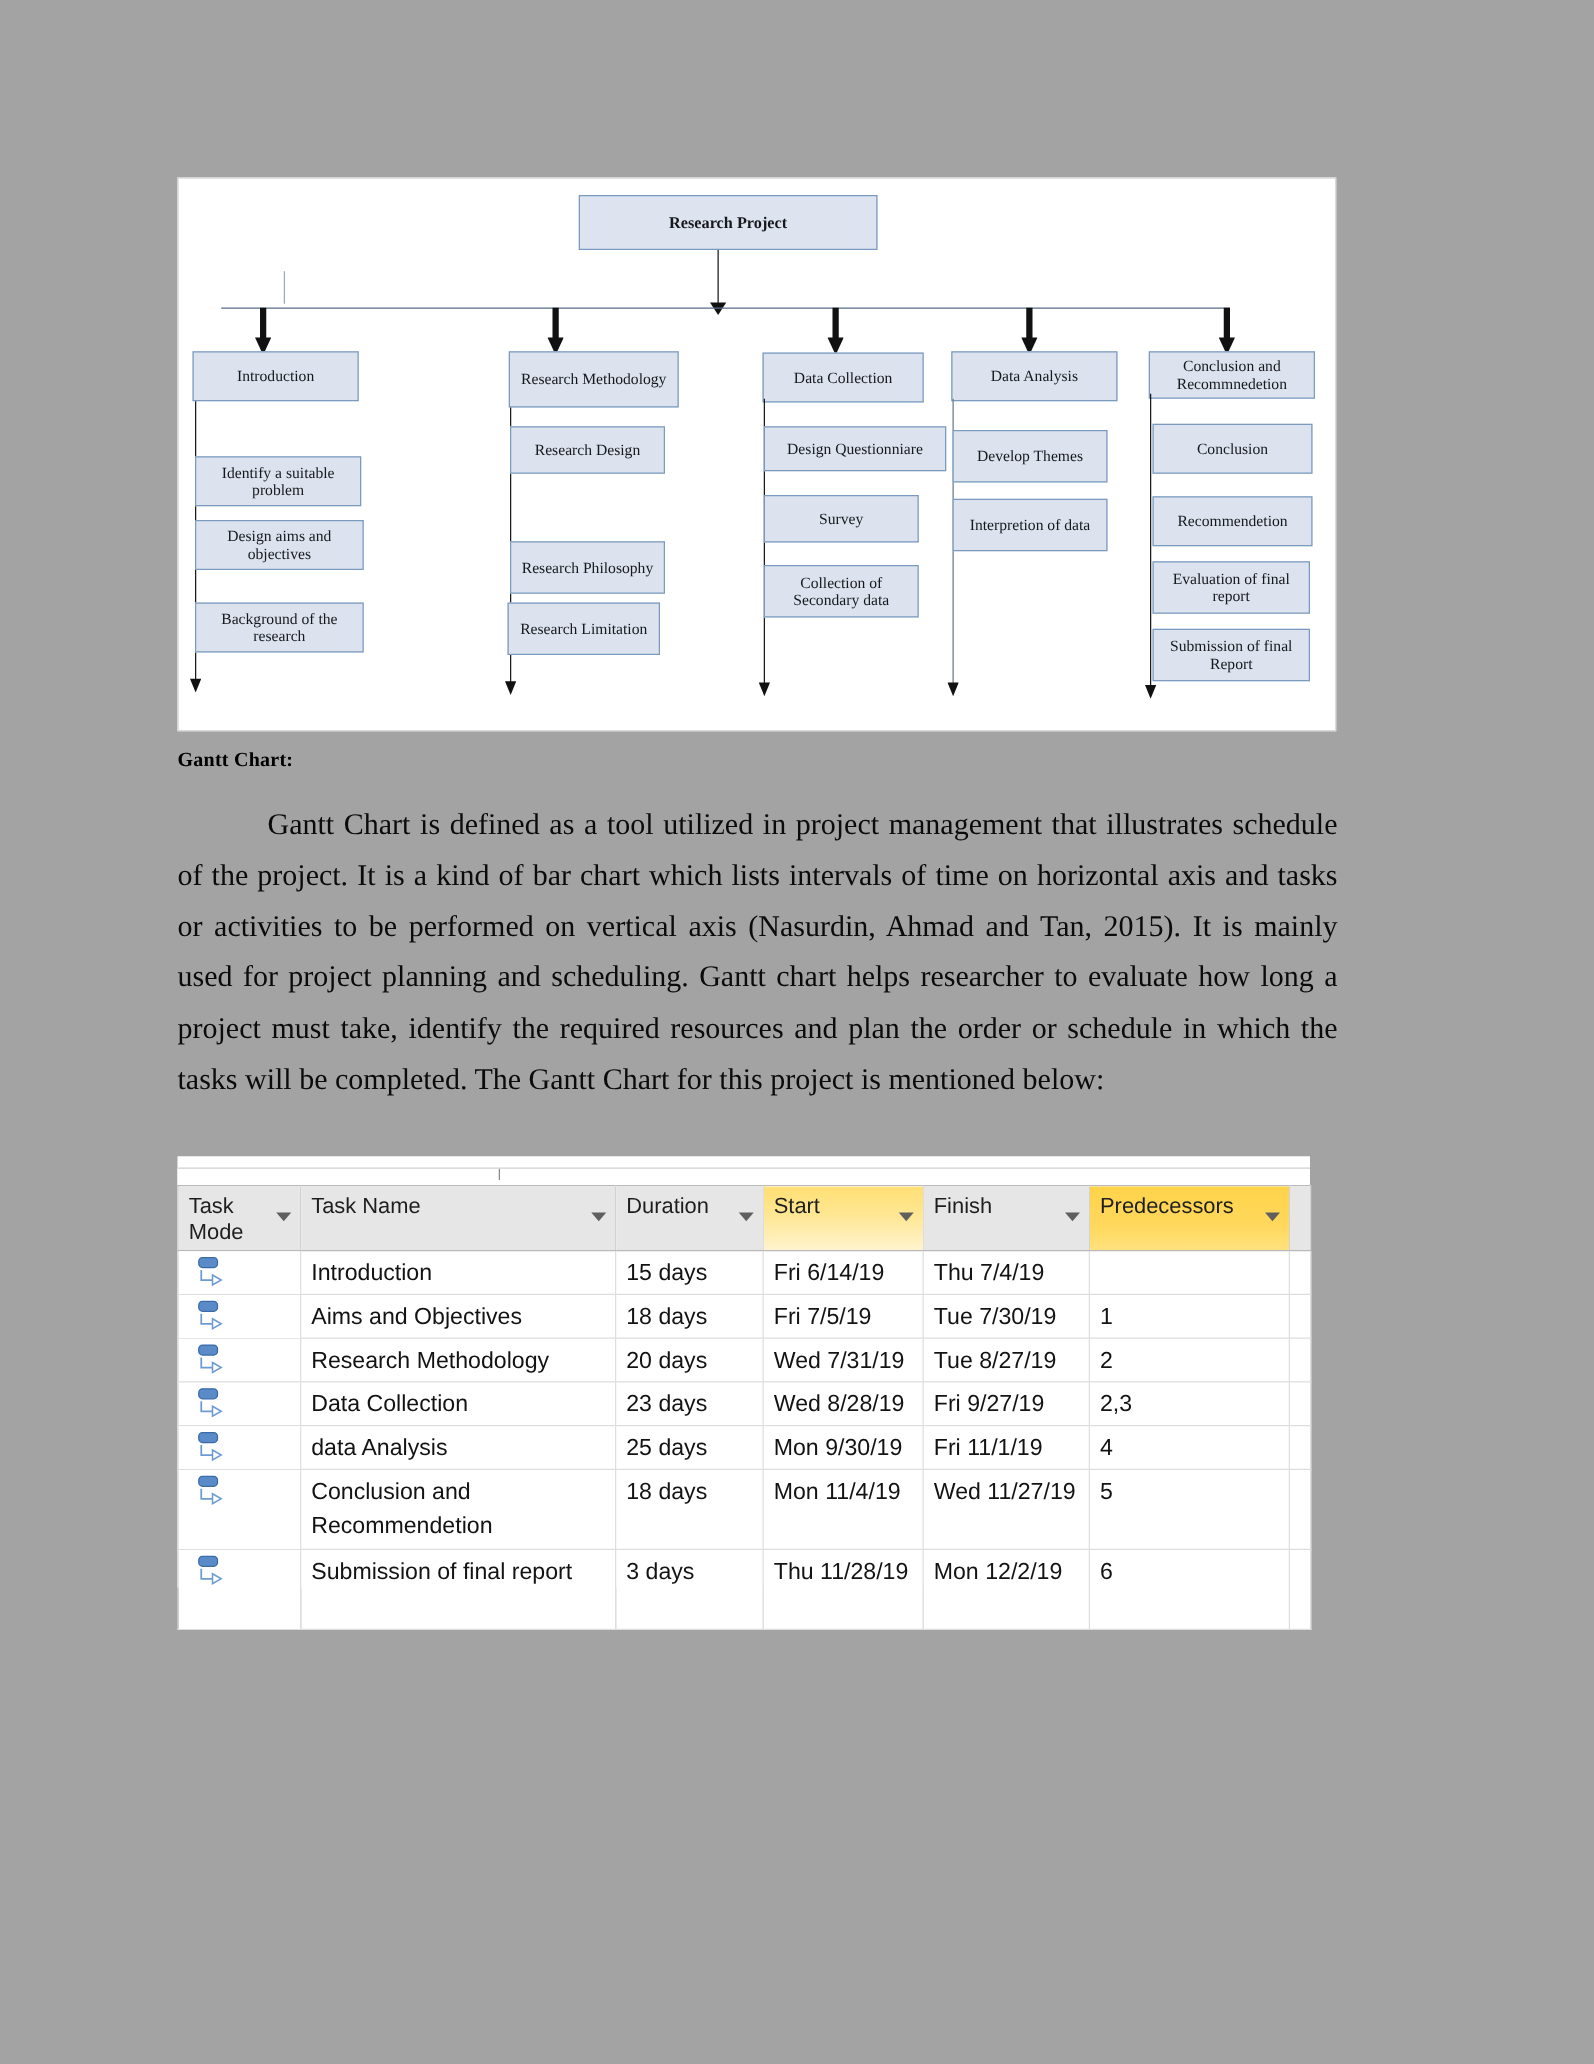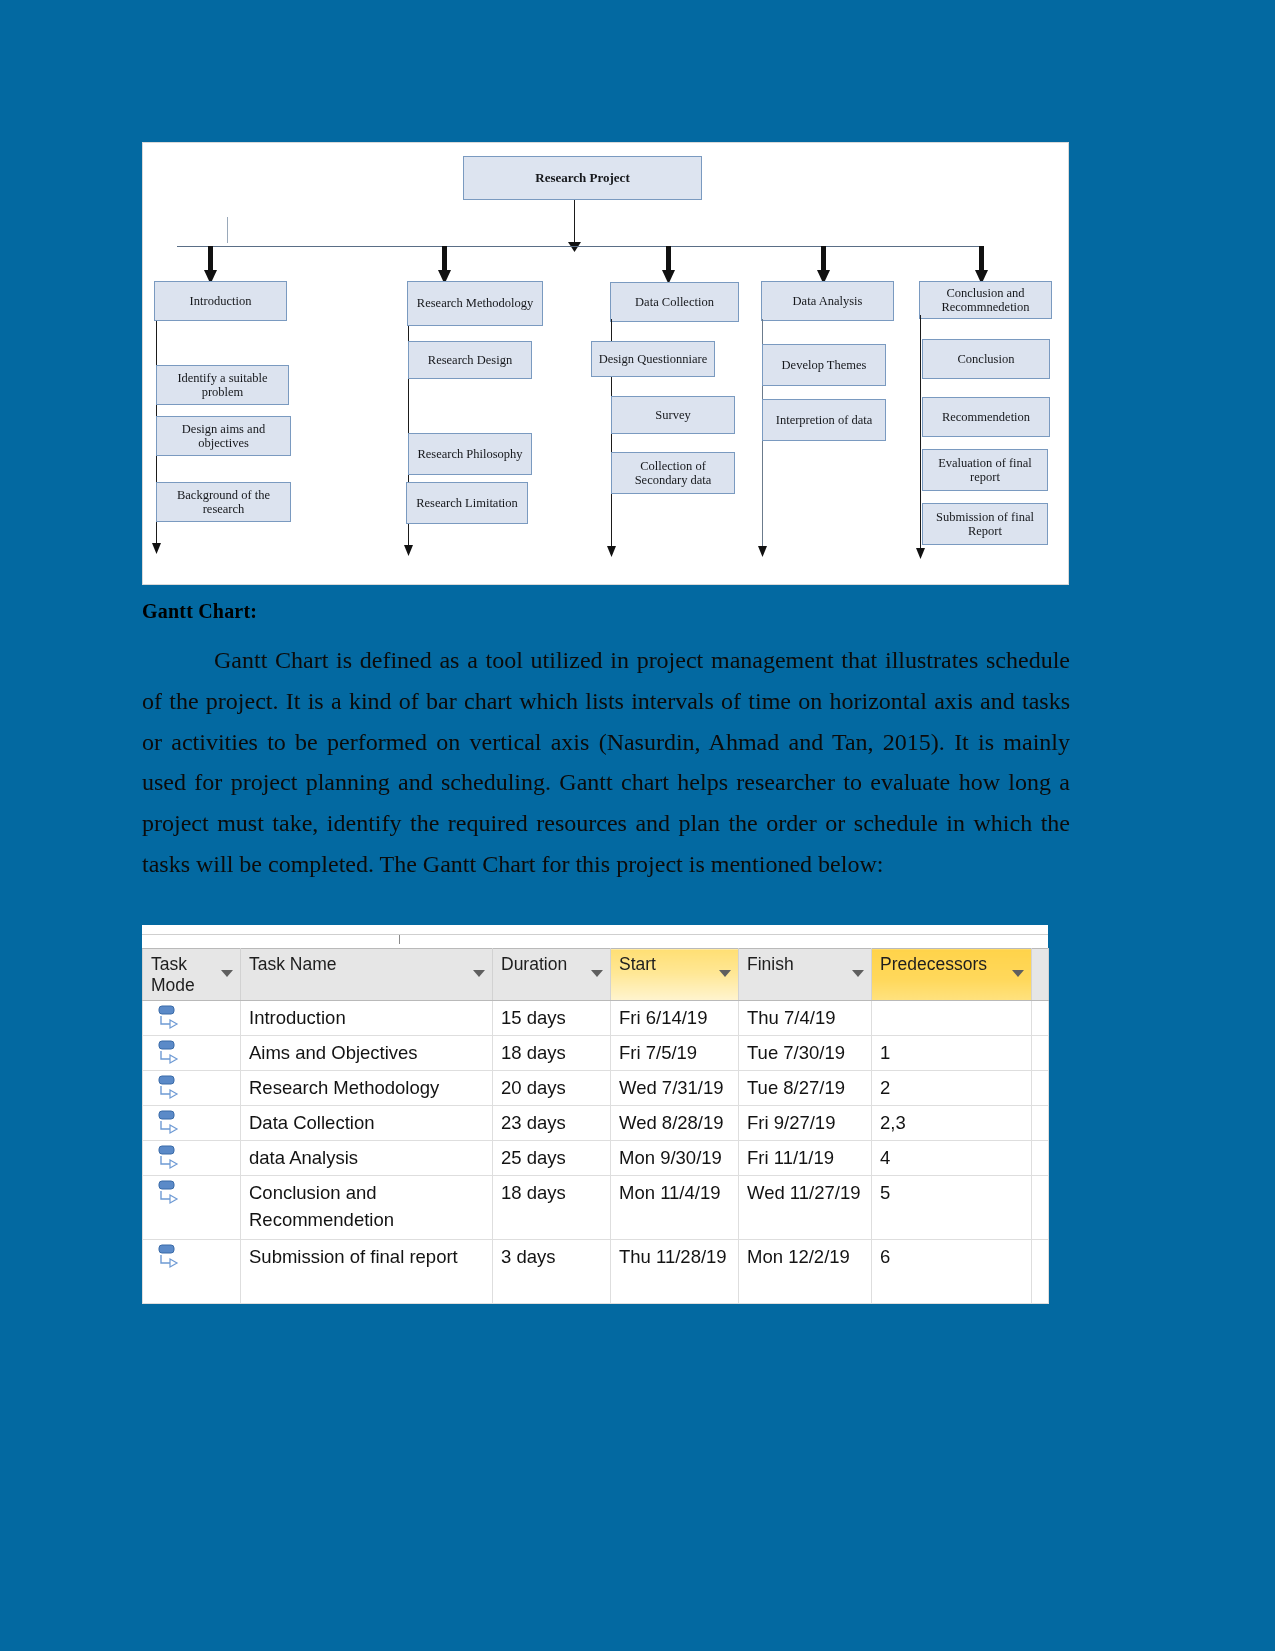--- a/index.html
+++ b/index.html
@@ -11,21 +11,21 @@
     font-family: "Liberation Serif", serif;
     position: relative;
     overflow: hidden;
   }
 
   .page {
     position: absolute;
     left: 0; top: 0;
     width: 1275px;
     height: 1651px;
-    background: #0369a1;
+    background: #a3a3a3;
     padding-left: 42px;
   }
 
   
   .diagram-wrap {
     position: absolute;
     left: 142px;
     top: 142px;
     width: 927px;
     height: 443px;
@@ -76,21 +76,21 @@
     position: absolute;
     width: 9px;
   }
 
   
   .heading {
     position: absolute;
     left: 142px;
     top: 600px;
     font-family: "Liberation Serif", serif;
-    font-size: 20px;
+    font-size: 16px;
     font-weight: bold;
     color: #000000;
     letter-spacing: 0.2px;
   }
   .para {
     position: absolute;
     left: 142px;
     top: 640px;
     width: 928px;
     font-family: "Liberation Serif", serif;
@@ -274,21 +274,21 @@
         <rect x="4" y="0" width="5" height="26" fill="#111"></rect>
         <polygon points="6.5,38 0,24 13,24" fill="#111"></polygon>
       </svg>
       <div class="dbox" style="left:467px; top:139px; width:129px; height:40px;">
         <span>Data Collection</span>
       </div>
       <div class="vline thin" style="left:468px; top:176px; height:233px;"></div>
       <svg class="arrow-thin" style="left:464px; top:398px; height:16px;" viewBox="0 0 9 16">
         <polygon points="4.5,16 0,5 9,5" fill="#111"></polygon>
       </svg>
-      <div class="dbox" style="left:448px; top:198px; width:124px; height:36px;">
+      <div class="dbox" style="left:468px; top:198px; width:146px; height:36px;">
         <span>Design Questionniare</span>
       </div>
       <div class="dbox" style="left:468px; top:253px; width:124px; height:38px;">
         <span>Survey</span>
       </div>
       <div class="dbox" style="left:468px; top:309px; width:124px; height:42px;">
         <span>Collection of Secondary data</span>
       </div>
 
       <svg class="arrow-fat" style="left:674px; top:103px; height:38px;" viewBox="0 0 13 38">

